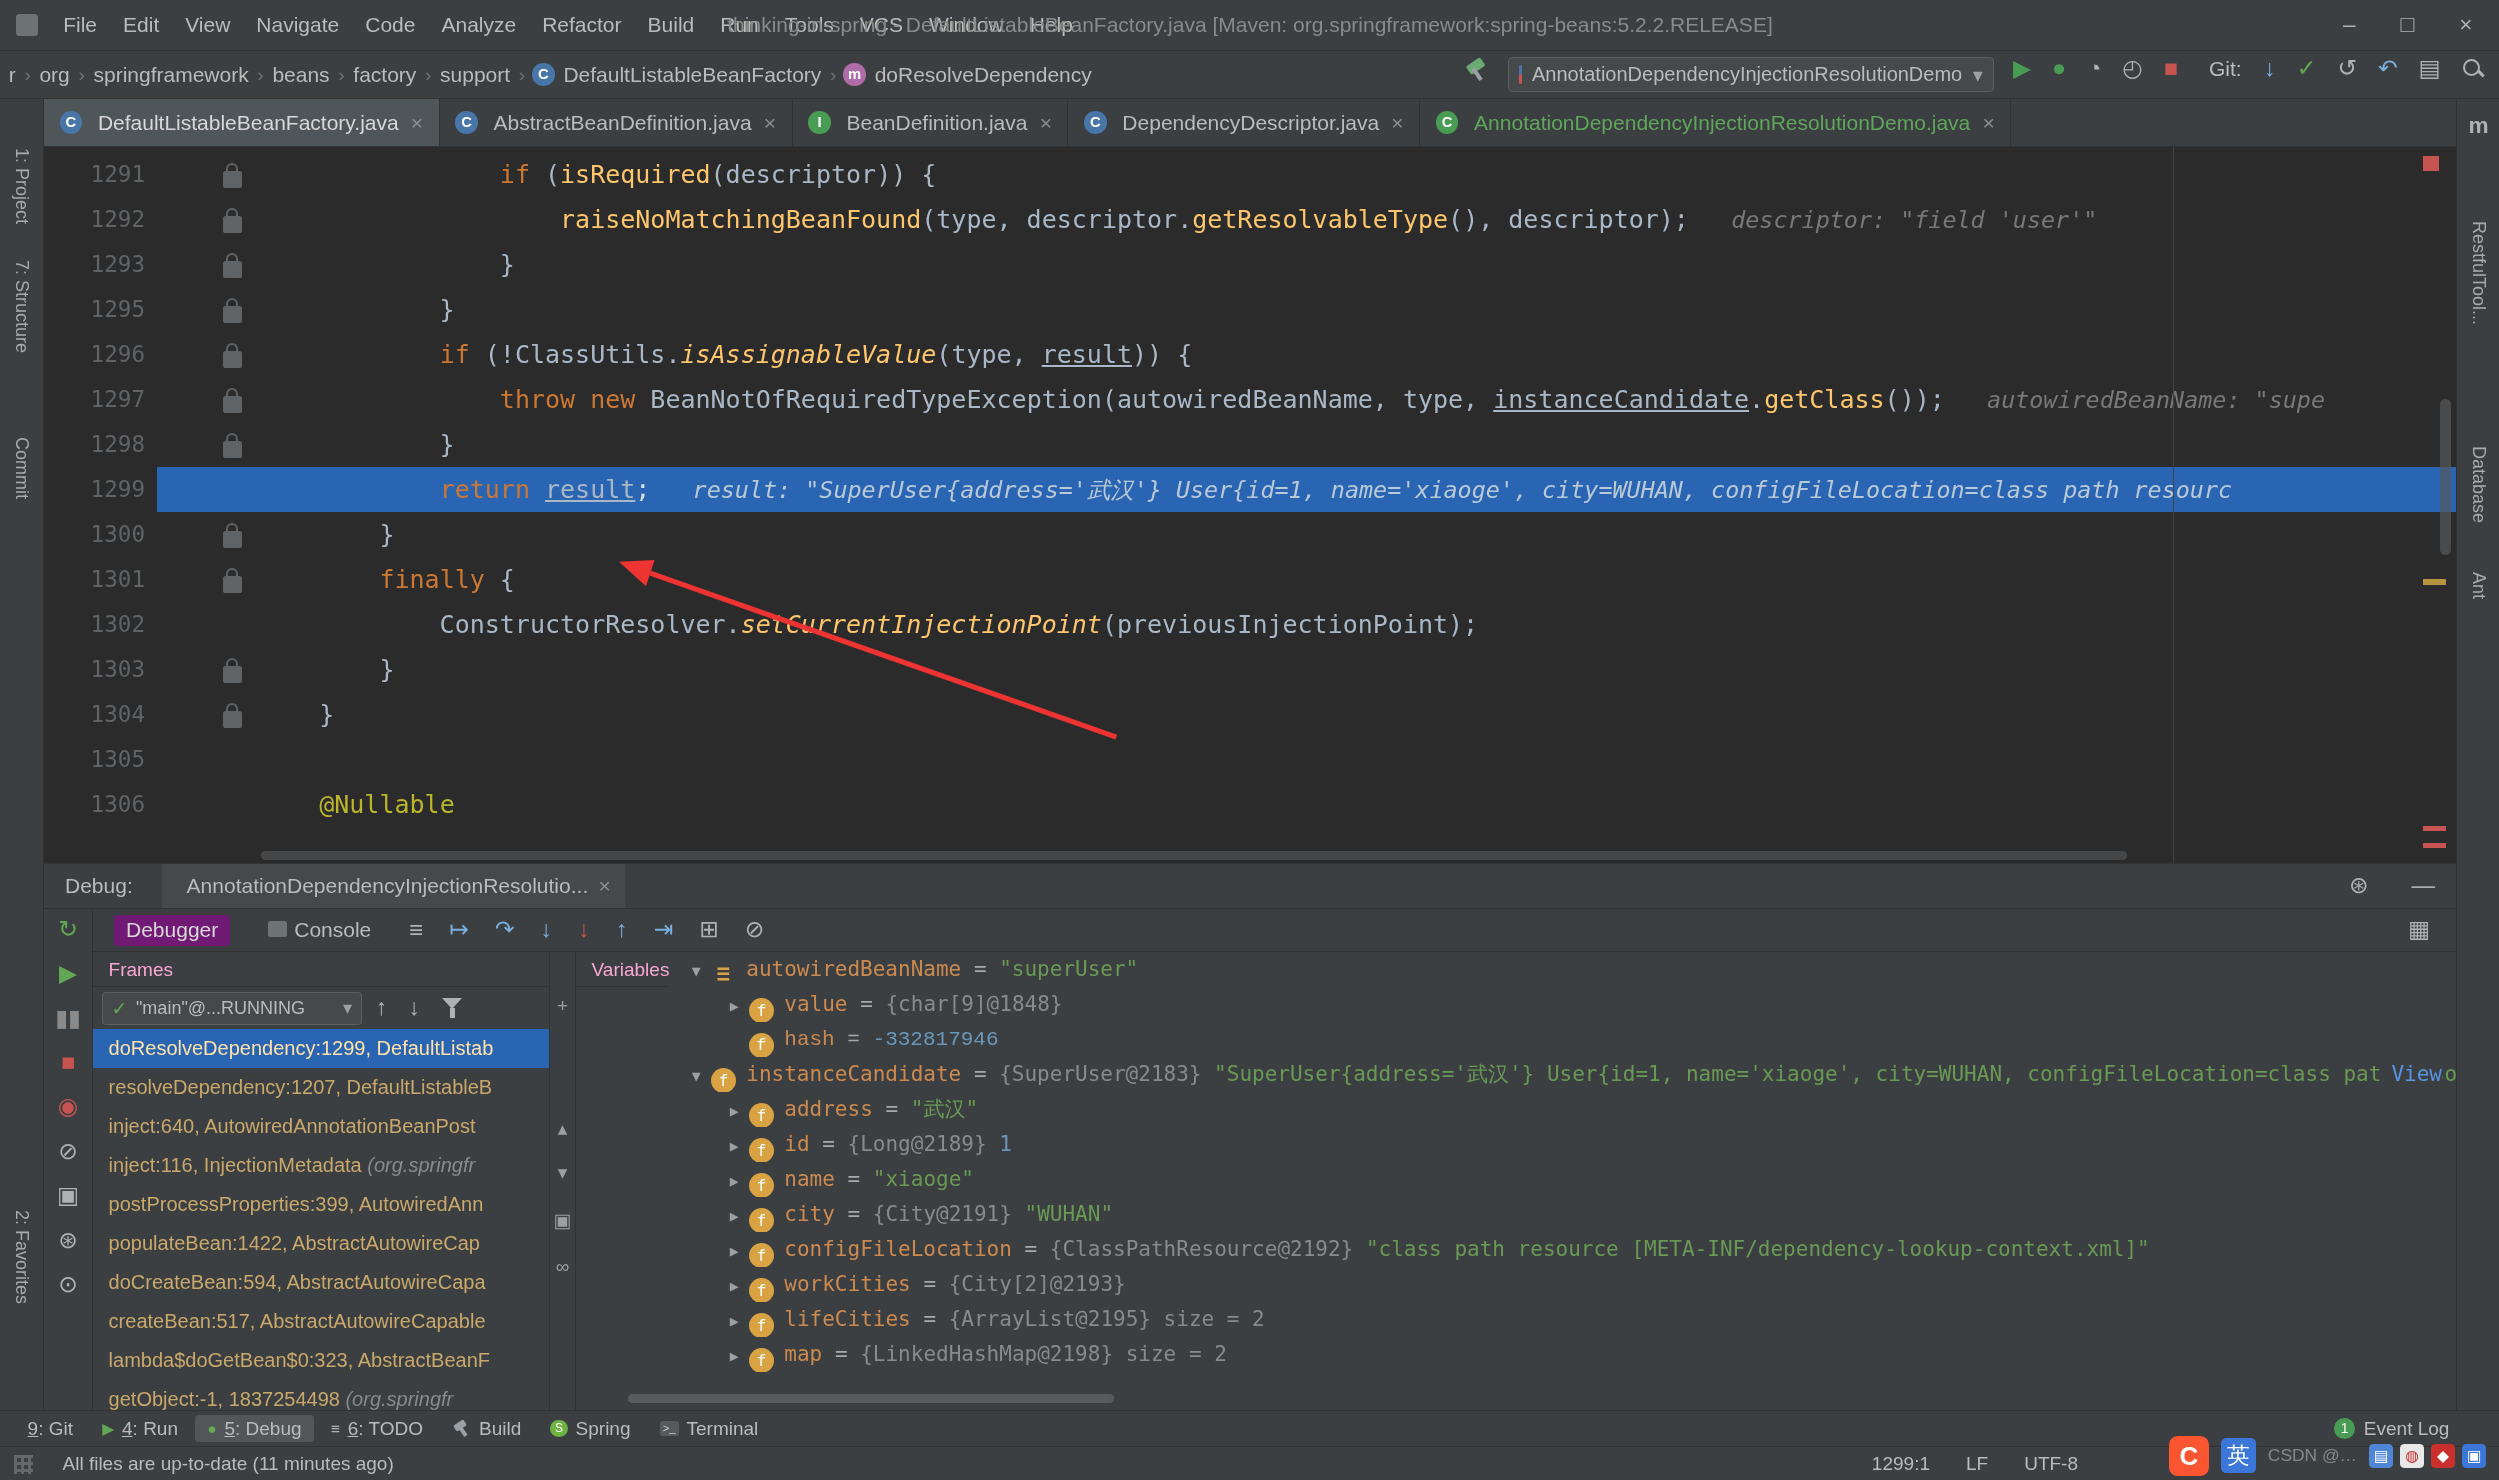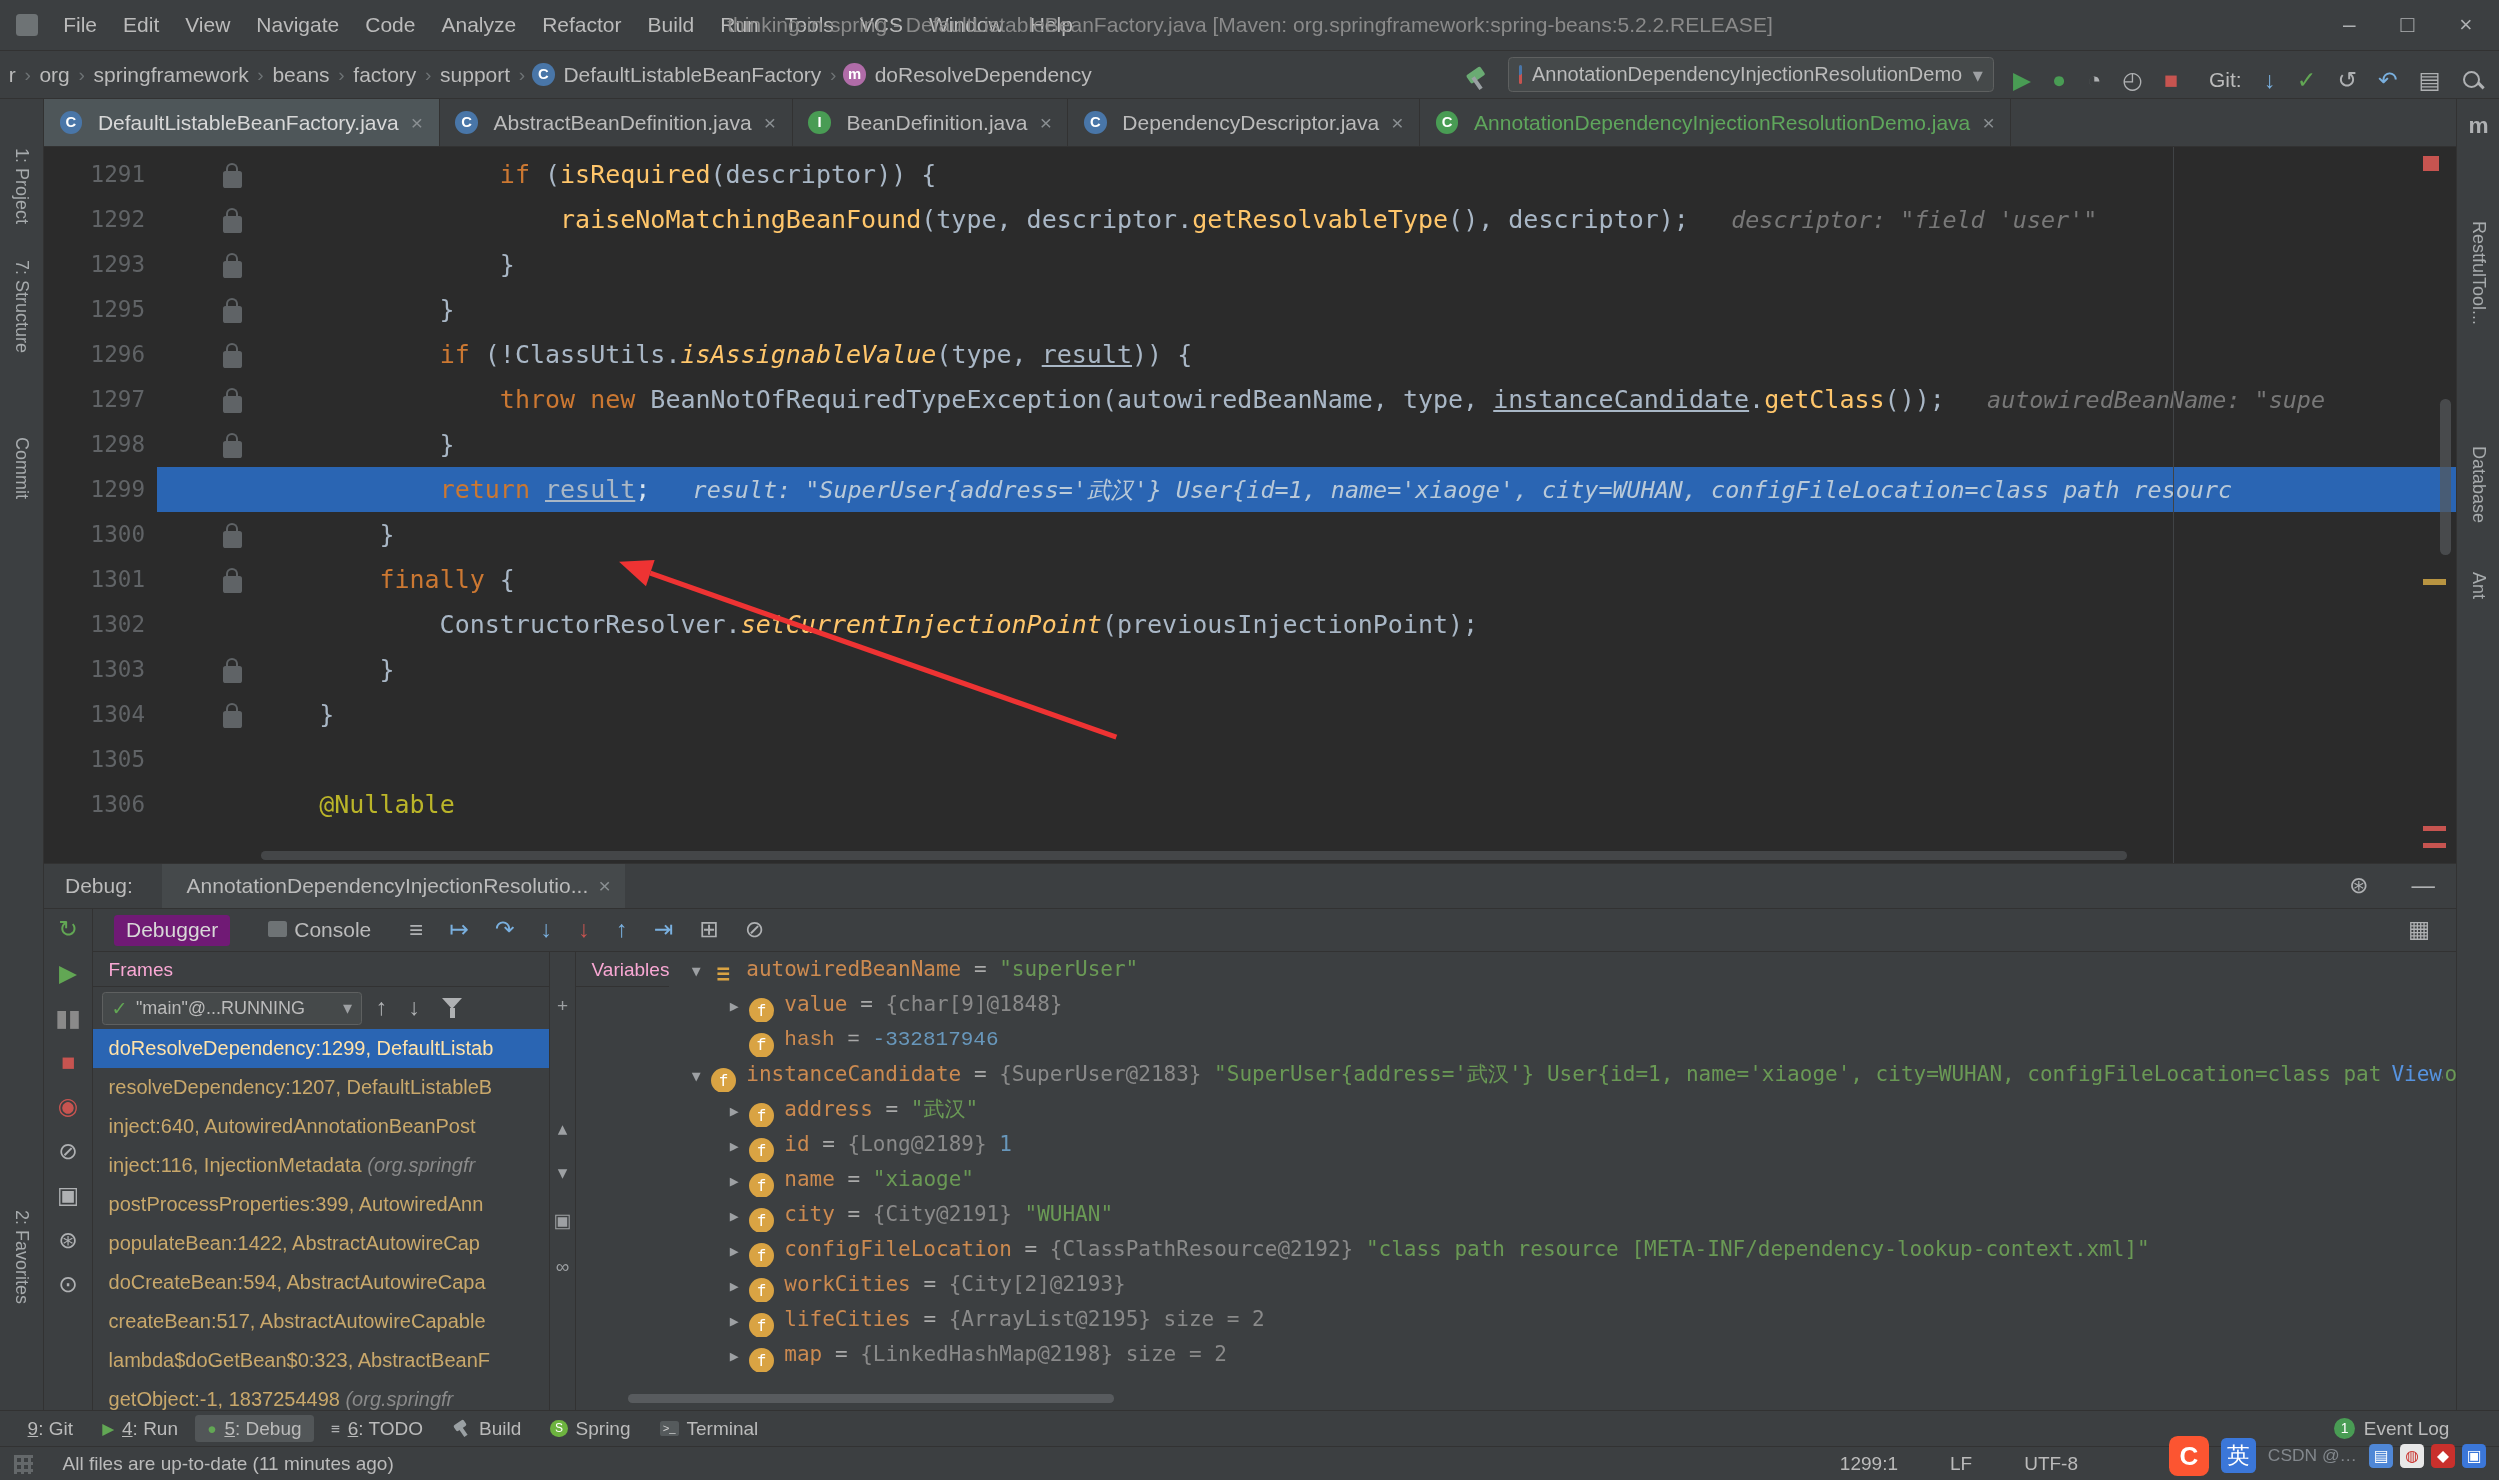--- a/index.html
+++ b/index.html
@@ -15,21 +15,21 @@
 
 
 .navbar{height:48px;flex:none;display:flex;align-items:center;background:#3c3f41;border-bottom:0.9px solid #323232;padding:0 7px;font-size:21px;white-space:nowrap}
 .bc-item{color:#bbbbbb;padding:0 1.7px}
 .bc-sep{color:#6e7375;padding:0 7px;font-size:19px}
 .ci{display:inline-block;width:22.6px;height:22.6px;border-radius:50%;color:#fff;font-size:14.8px;line-height:22.6px;text-align:center;font-weight:bold;vertical-align:-3.5px;margin-right:7px}
 .ci.class{background:#4976a8}
 .ci.method{background:#b06ca8}
 .ci.iface{background:#499C54}
 .ci.runclass{background:#499C54}
-.nav-right{margin-left:auto;display:flex;align-items:flex-end;gap:19px;padding-right:8.7px}
+.nav-right{margin-left:auto;display:flex;align-items:flex-start;gap:19px;padding-right:8.7px}
 .i-hammer{display:inline-block;width:26px;height:26px;position:relative}
 .i-hammer::before{content:'';position:absolute;left:3.5px;top:3.5px;width:17.4px;height:9.5px;background:#6aab73;border-radius:1.7px;transform:rotate(-35deg)}
 .i-hammer::after{content:'';position:absolute;left:12px;top:10.4px;width:4.3px;height:14px;background:#9aa0a3;transform:rotate(-35deg)}
 .runconfig{display:flex;align-items:center;gap:10.4px;height:35px;background:#45494a;border:0.9px solid #5e6060;border-radius:4.3px;padding:0 10.4px;font-size:20px;color:#bbbbbb;max-width:486px}
 .runconfig .cfgicon{width:19px;height:19px;border-radius:3.5px;background:linear-gradient(135deg,#4976a8 50%,#c75450 50%)}
 .tbi{font-size:23.4px;line-height:23.4px;cursor:default}
 .i-search{display:inline-block;width:22.6px;height:22.6px;position:relative}
 .i-search::before{content:'';position:absolute;left:1.7px;top:1.7px;width:13px;height:13px;border:2.6px solid #afb1b3;border-radius:50%}
 .i-search::after{content:'';position:absolute;left:14.8px;top:14.8px;width:7.8px;height:2.6px;background:#afb1b3;transform:rotate(45deg)}
 .gitlabel{color:#bbbbbb;margin:0 3.5px 0 12px}
@@ -130,21 +130,21 @@
 .bt-ic.terminal{display:inline-block;width:19px;height:15.6px;background:#555a5c;color:#d0d0d0;font-size:11.3px;line-height:15.6px;text-align:center;border-radius:2.6px}
 .mini-hammer{display:inline-block;width:19px;height:19px;position:relative}
 .mini-hammer::before{content:'';position:absolute;left:1.7px;top:2.6px;width:12px;height:7px;background:#9aa0a3;border-radius:1.7px;transform:rotate(-35deg)}
 .mini-hammer::after{content:'';position:absolute;left:8.7px;top:7.8px;width:3.5px;height:9.5px;background:#9aa0a3;transform:rotate(-35deg)}
 .event-log{margin-left:auto;display:flex;align-items:center;gap:8.7px;padding-right:35px}
 .badge{width:21px;height:21px;border-radius:50%;background:#499C54;color:#fff;font-size:14px;text-align:center;line-height:21px}
 
 
 .statusbar{height:35px;flex:none;background:#3c3f41;border-top:0.9px solid #323232;display:flex;align-items:center;font-size:19px;color:#bbbbbb;padding:16px 14px;gap:29.5px}
 .sb-grid{display:inline-block;width:19px;height:19px;background:linear-gradient(#6e7375 40%,transparent 40%),linear-gradient(90deg,#6e7375 40%,transparent 40%);background-size:7px 7px;opacity:.8}
-.sb-right{margin-left:auto;display:flex;gap:52px;margin-right:408px}
+.sb-right{margin-left:auto;display:flex;gap:36px;margin-right:408px}
 
 
 .watermark{position:absolute;right:14px;bottom:1.7px;display:flex;align-items:center;gap:12px;z-index:20;height:47px}
 .csdn-logo{width:40px;height:40px;border-radius:8.7px;background:#fc5531;color:#fff;font-weight:bold;font-size:26px;text-align:center;line-height:40px}
 .ime-badge{width:35px;height:35px;border-radius:5.2px;background:#3b77d9;color:#fff;font-size:22.6px;text-align:center;line-height:35px}
 .wm-ic{width:24px;height:24px;border-radius:4.3px;color:#fff;font-size:15.6px;text-align:center;line-height:24px}
 .wm-text{color:#9aa0a6;opacity:.75;font-size:17.4px;white-space:nowrap}
 </style>
 </head>
 <body>

